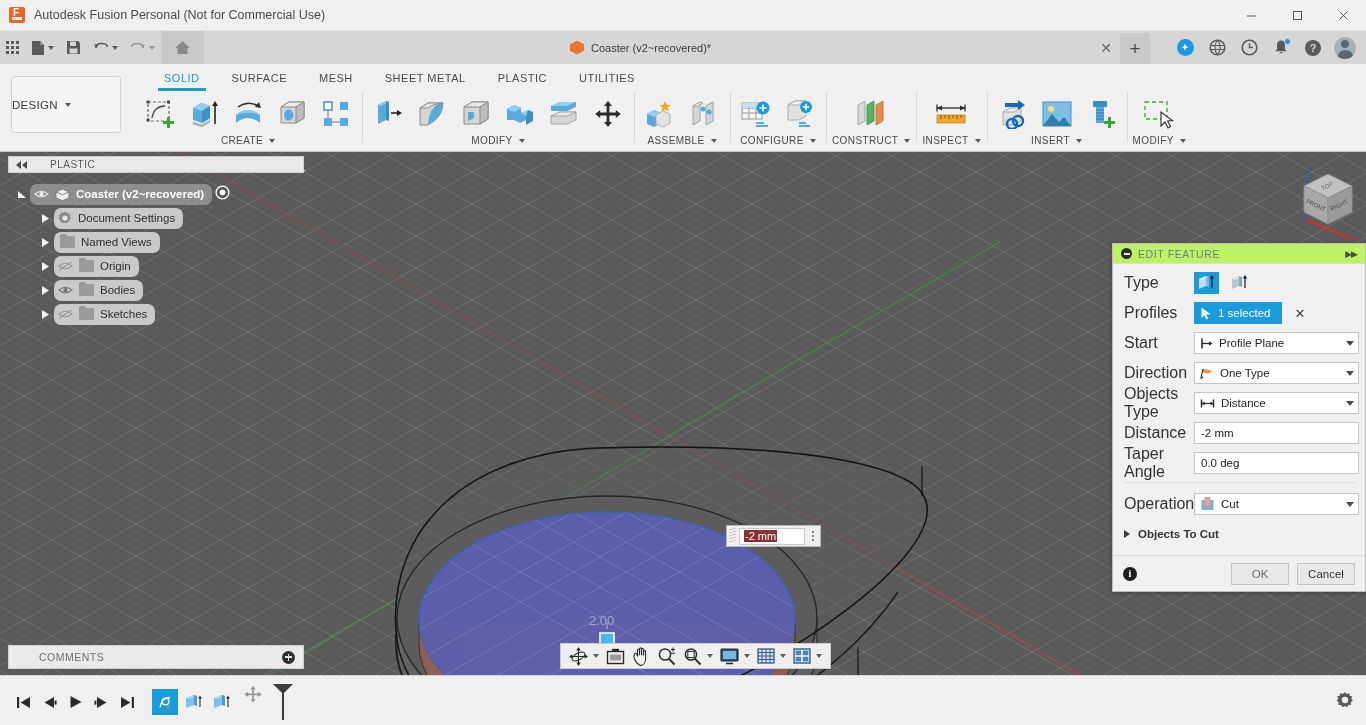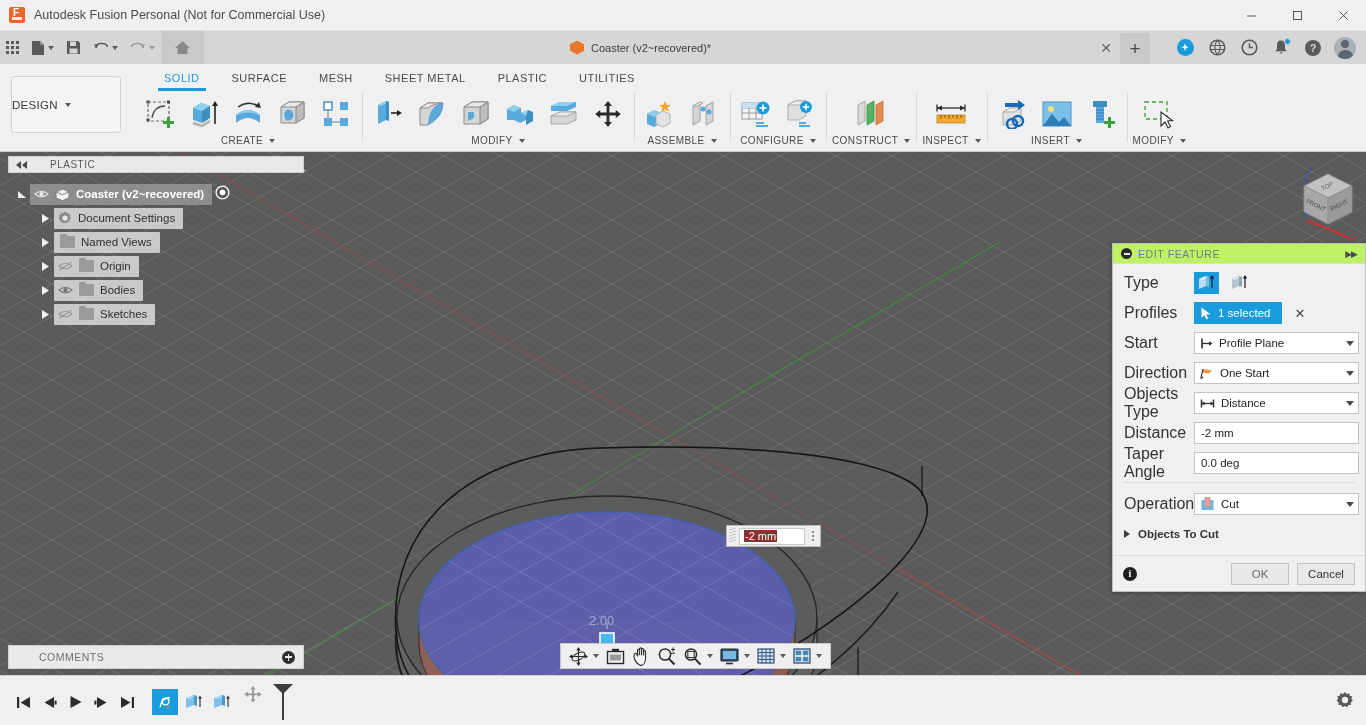--- a/index.html
+++ b/index.html
@@ -162,21 +162,21 @@
     width: 6px; height: 1.5px; background: #e9e9e9;
   }
   .tree { position: absolute; left: 8px; top: 182px; width: 300px; }
   .trow { display: flex; align-items: center; height: 24px; position: relative; }
   .t-arrow {
     width: 16px; display: flex; align-items: center; justify-content: center;
     color: #fff; flex: none;
   }
   .t-pill {
     display: flex; align-items: center; gap: 6px; height: 21px;
-    background: rgba(232,232,232,.78); padding: 0 8px 0 4px; border-radius: 1px;
+    background: rgba(232,232,232,.78); padding: 0 8px 0 4px; border-radius: 7px;
   }
   .trow.root .t-pill { background: rgba(150,150,150,.85); }
   .t-label { font-size: 11.5px; color: #2e2e2e; white-space: nowrap; }
   .trow.root .t-label { color: #fff; font-weight: bold; }
   .eye { width: 15px; height: 12px; flex: none; }
   .folder {
     width: 15px; height: 12px; background: #9a9a9a; flex: none;
     border-radius: 1px; position: relative;
   }
   .folder::before {
@@ -986,21 +986,21 @@
 
       <div class="frow">
         <span class="flabel">Direction</span>
         <span class="fctrl">
           <span class="combo">
             <svg width="14" height="13" viewBox="0 0 14 13">
               <path d="M3 2 L12 3.5 L9 6.5 L2.5 5.5 Z" fill="#f0913a"></path>
               <line x1="3" y1="2" x2="0.8" y2="11.5" stroke="#2b2b2b" stroke-width="1.1"></line>
               <path d="M0.5 12.5 l1.2 -3 l2 .6 z" fill="#2b2b2b"></path>
             </svg>
-            <span>One Start</span>
+            <span>One Type</span>
             <span class="cb-caret"></span>
           </span>
         </span>
       </div>
 
       <div class="frow">
         <span class="flabel">Objects Type</span>
         <span class="fctrl">
           <span class="combo">
             <svg width="15" height="13" viewBox="0 0 15 13">

